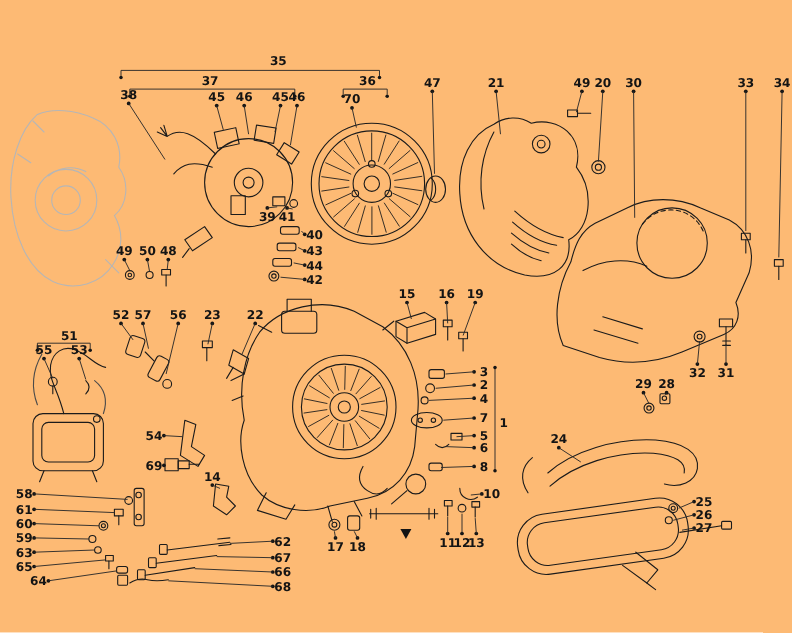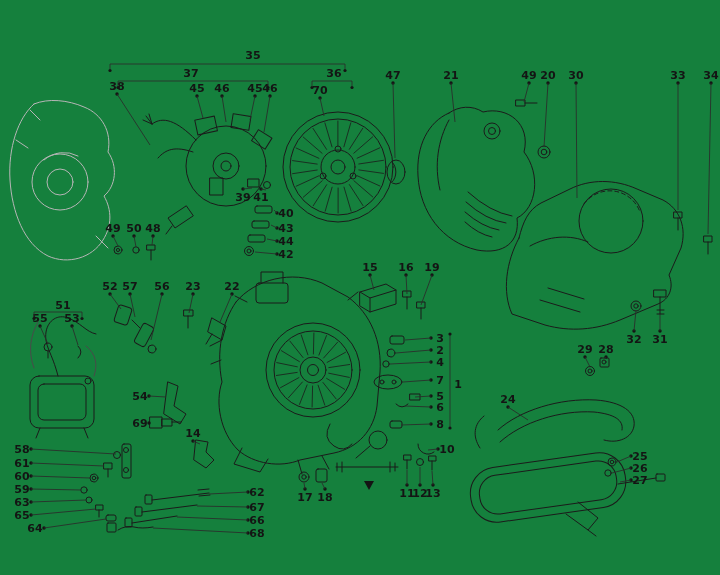--- a/index.html
+++ b/index.html
@@ -1,16 +1,16 @@
 <!DOCTYPE html>
 <html><head>
 <meta charset="utf-8">
 <style>
   html,body{margin:0;padding:0;background:#ffffff;}
-  .stage{position:relative;width:720px;height:575px;background:#15803d;overflow:hidden;
+  .stage{position:relative;width:720px;height:575px;background:#fdba74;overflow:hidden;
          font-family:"DejaVu Sans", sans-serif;}
   .stage svg{position:absolute;left:0;top:0;}
   .art{stroke:#1b1b1b;fill:none;stroke-width:1;stroke-linecap:round;stroke-linejoin:round;}
   .ghost{stroke:#b6b6b6;}
   .thin{stroke-width:0.8;}
   .wire{stroke:#4a4a4a;}
   .solid{fill:#141414;stroke:none;}
   .callout-num{font-family:"DejaVu Sans",sans-serif;font-size:11px;font-weight:bold;
                fill:#141414;text-anchor:middle;}
   .leader-line{stroke:#2a2a2a;stroke-width:0.85;fill:none;}

